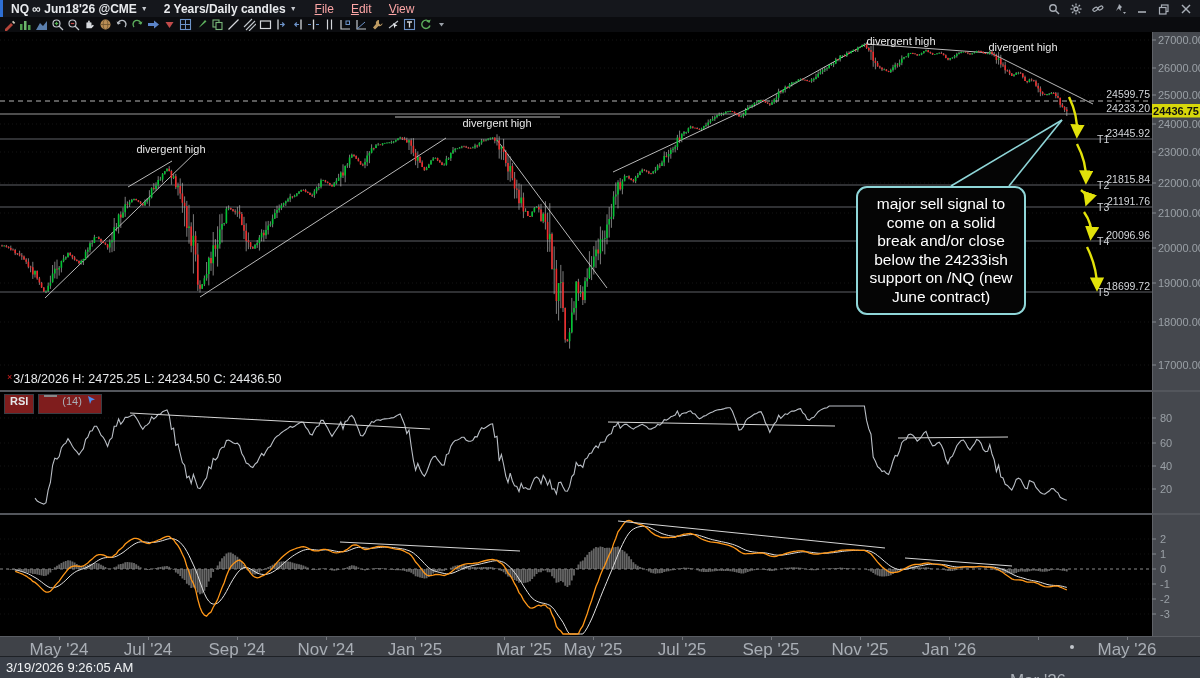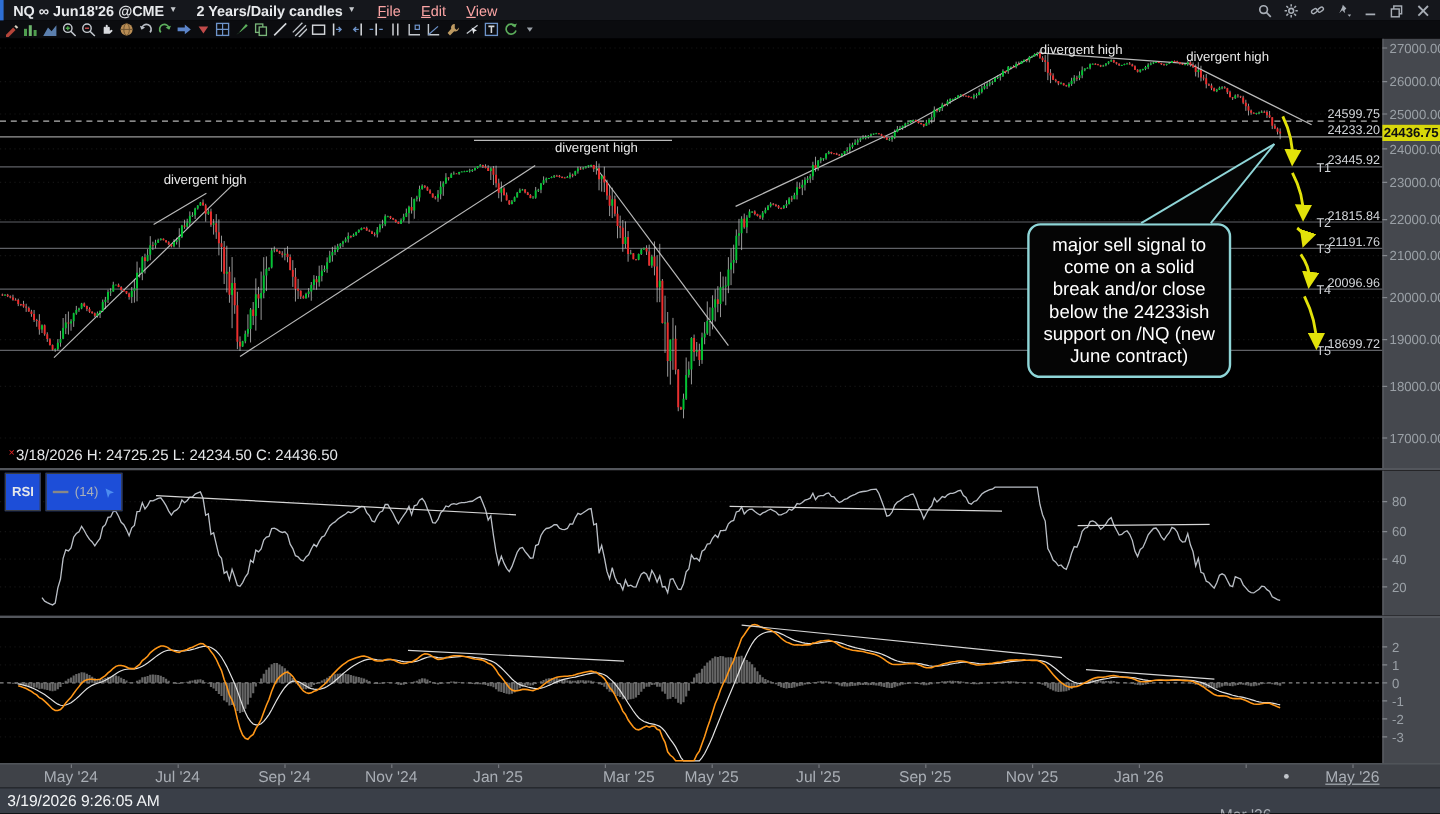--- a/index.html
+++ b/index.html
@@ -13,26 +13,26 @@
   .menus span{cursor:default}
   .spacer{flex:1}
   .winicons{display:flex;gap:10px;margin-right:8px;align-items:center}
   .winicon{width:12px;height:12px;display:flex}
   .toolbar{height:15px;background:#0b0c0f;display:flex;align-items:center;gap:3px;padding-left:3px}
   .tool{width:13px;height:13px;display:flex}
   .panel{position:relative}
   .panel svg{display:block}
   .panel-sub{border-top:2px solid #53565c}
   .phead{position:absolute;top:2px;left:4px;display:flex;gap:4px;align-items:center;font-size:11px;color:#c6cbd2;z-index:3}
-  .chip{background:#1d4ed8;border:1px solid #3a3d44;padding:0 5px;height:32px;display:flex;align-items:center;gap:5px;white-space:pre}
+  .chip{background:#7f1d1d;border:1px solid #3a3d44;padding:0 5px;height:20px;display:flex;gap:5px;white-space:pre}
   .bold{font-weight:bold;color:#e4e7ea}
   .dim{color:#aab0b8}
   .sw{display:inline-block;width:13px;height:2px;background:#888}
   .cb{width:9px;height:9px;background:#2f6fe0;color:#fff;font-size:7px;line-height:9px;text-align:center;border-radius:1px}
-  .xaxis{height:20px;background:#3f4248;border-top:1px solid #595c62;position:relative;color:#a9aeb5;font-size:13px}
+  .xaxis{height:20px;background:#3f4248;border-top:1px solid #595c62;position:relative;color:#a9aeb5;font-size:17px}
   .xlabel{position:absolute;top:3px;transform:translateX(-50%);white-space:pre}
   .xtick{position:absolute;top:0;width:1px;height:3px;background:#75787e}
   .bardot{position:absolute;top:8px;width:4px;height:4px;border-radius:50%;background:#c2c6cc}
   .statusbar{height:22px;background:#3a3f48;border-top:1px solid #1e2126;color:#f2f4f6;font-size:13px;line-height:21px;padding-left:6px}
 </style>
 </head>
 <body>
 
 <div class="titlebar">
   <div class="accent"></div>
@@ -450,19 +450,19 @@
     <span class="xlabel" style="left: 682px;">Jul '25</span>
     <span class="xtick" style="left: 771px;"></span>
     <span class="xlabel" style="left: 771px;">Sep '25</span>
     <span class="xtick" style="left: 860px;"></span>
     <span class="xlabel" style="left: 860px;">Nov '25</span>
     <span class="xtick" style="left: 949px;"></span>
     <span class="xlabel" style="left: 949px;">Jan '26</span>
     <span class="xtick" style="left: 1038px;"></span>
     <span class="xlabel" style="left: 1038px; margin-top: 31px;">Mar '26</span>
     <span class="xtick" style="left: 1127px;"></span>
-    <span class="xlabel" style="left: 1127px; text-decoration: underline;">May '26</span>
+    <span class="xlabel" style="left: 1127px;">May '26</span>
     <span class="bardot" style="left: 1070px;"></span>
   </div>
 
 <div class="statusbar">
   <span>3/19/2026 9:26:05 AM</span>
 </div>
 
 </body></html>

